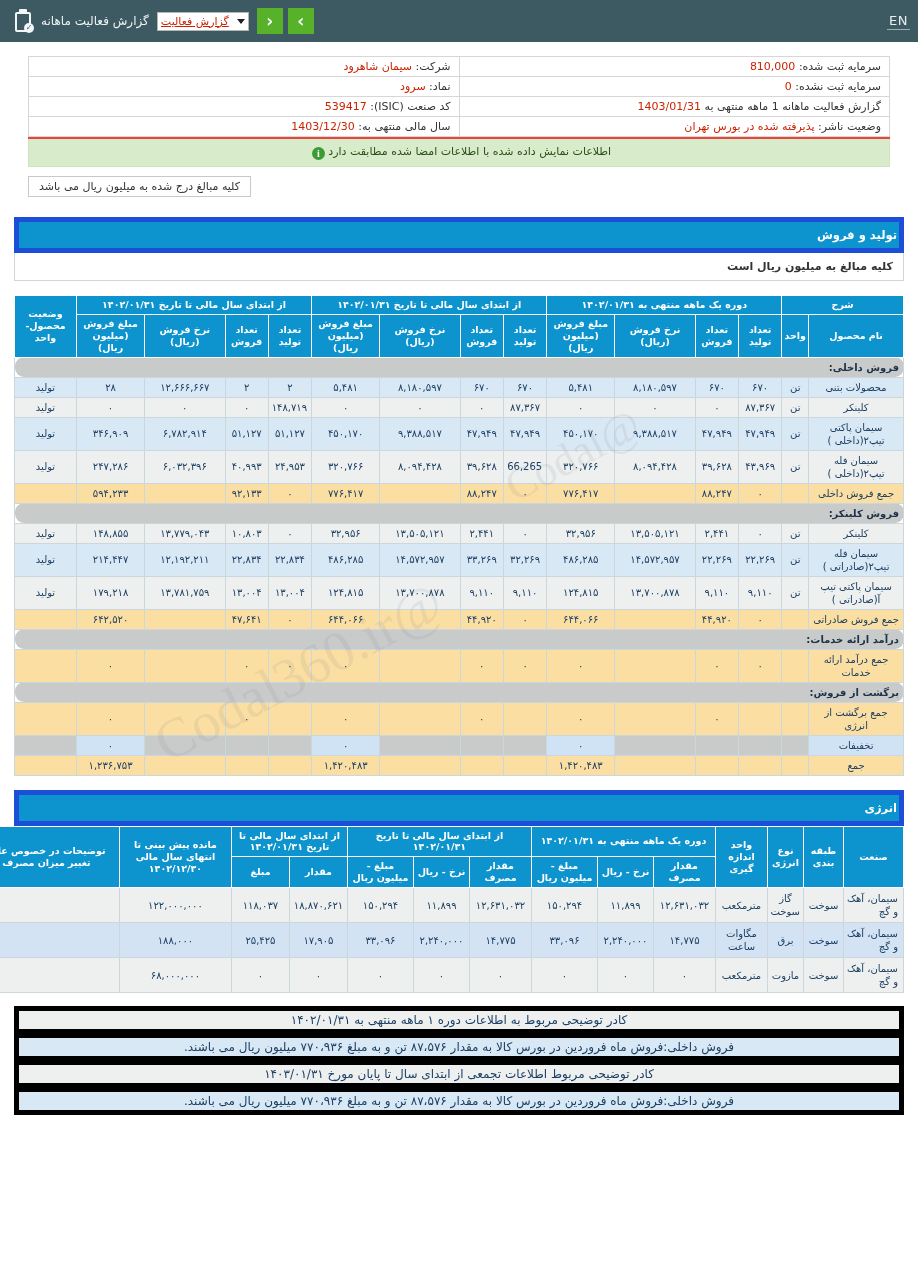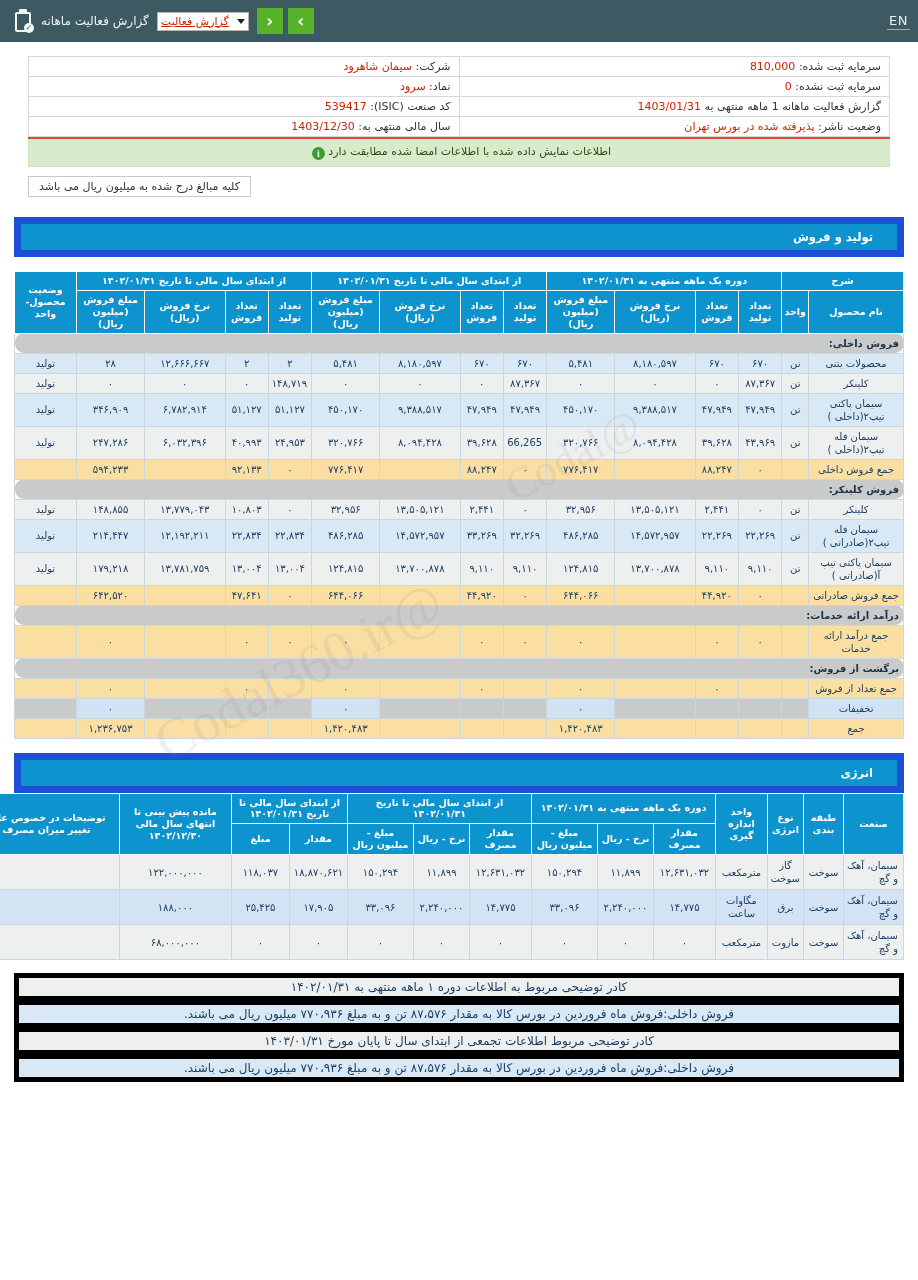--- a/index.html
+++ b/index.html
@@ -153,22 +153,22 @@
 
   
   .section {
     margin: 0 14px;
   }
   .sec-title {
     background: #0d94ce;
     color: #ffffff;
     font-size: 11.5px;
     font-weight: bold;
-    padding: 6px 24px;
-    border: 7px solid #1d4ed8;
+    padding: 6px 2px;
+    border: 5px solid #1d4ed8;
   }
   .sec-sub {
     border: 1px solid #d5d5d5;
     border-top: none;
     font-size: 11px;
     font-weight: bold;
     color: #333;
     padding: 7px 10px;
     background: #fff;
   }
@@ -361,20 +361,21 @@
   </div>
   <div class="clearfix">
     <div class="unit-note">کلیه مبالغ درج شده به میلیون ریال می باشد</div>
   </div>
 </div>
 
 <div class="spacer20"></div>
 
 <div class="section">
   <div class="sec-title">تولید و فروش</div>
+  <div class="sec-sub">کلیه مبالغ به میلیون ریال است</div>
 </div>
 
 <div class="spacer14"></div>
 
 <div class="section">
   <table class="grid">
     <colgroup>
       <col style="width:92px">
         <col style="width:26px">
       <col style="width:42px">
@@ -596,21 +597,21 @@
           <td>۰</td>
           <td>۰</td>
           <td class="yellow-fill"></td>
           <td>۰</td>
           <td class="yellow-fill"></td>
         </tr>
         <tr class="r-head">
           <td colspan="15" class="namecell">برگشت از فروش:</td>
         </tr>
         <tr class="r-yellow">
-          <td class="namecell">جمع تعداد از فروش</td>
+          <td class="namecell">جمع برگشت از انرژی</td>
           <td class="yellow-fill"></td>
           <td></td>
           <td>۰</td>
           <td class="yellow-fill"></td>
           <td>۰</td>
           <td></td>
           <td>۰</td>
           <td class="yellow-fill"></td>
           <td>۰</td>
           <td></td>

